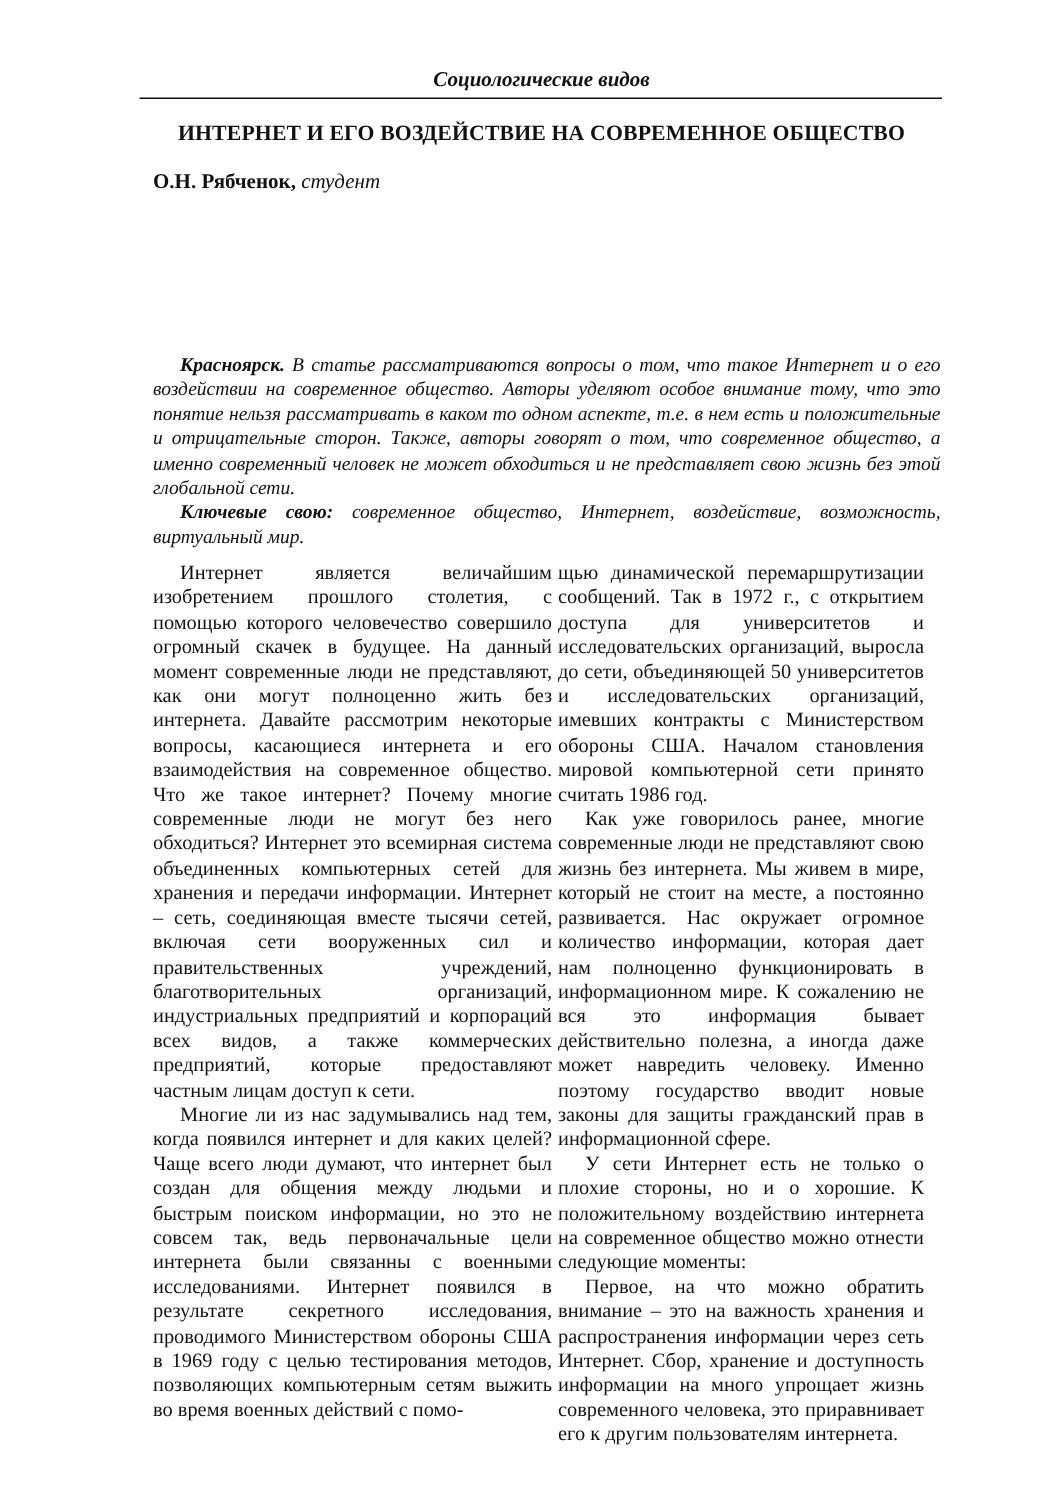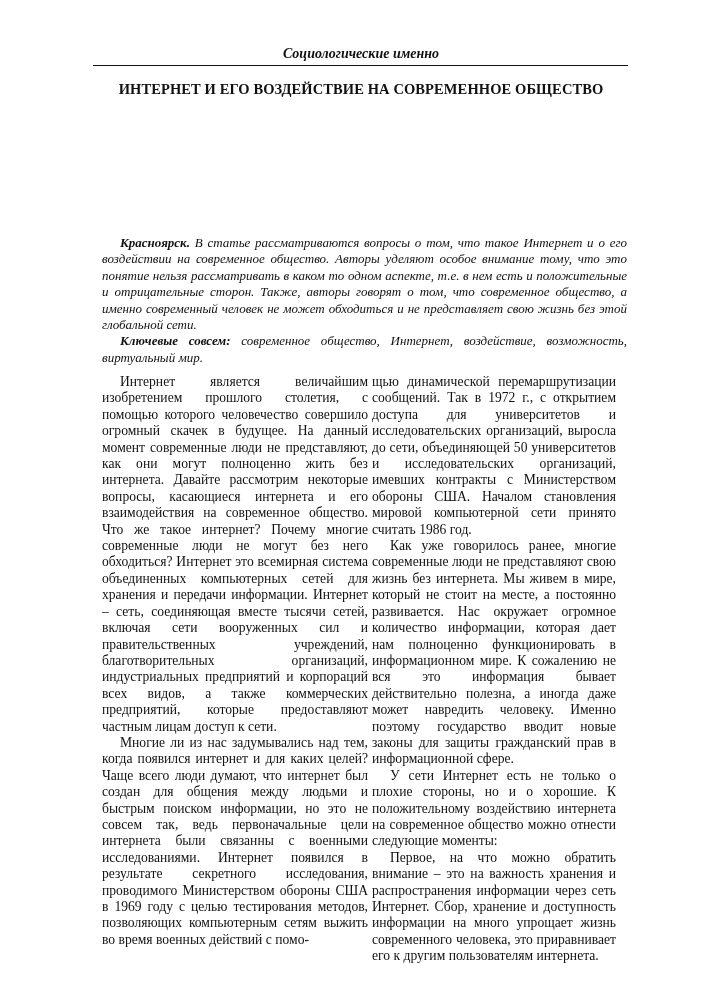--- a/index.html
+++ b/index.html
@@ -21,35 +21,39 @@
   .col { position: absolute; top: 374px; width: 266px; font-size: 13.6px;
          line-height: 16.4px; text-align: justify; }
   .col p { margin: 0; text-indent: 18px; }
   .col p.cont { text-indent: 0; }
   .col-left { left: 102px; }
   .col-right { left: 372px; width: 244px; }
 </style>
 </head>
 <body>
 
-<div class="running-head">Социологические именно</div>
+<div class="running-head">Социологические видов</div>
 <div class="rule"></div>
 
 <div class="title">ИНТЕРНЕТ И ЕГО ВОЗДЕЙСТВИЕ НА СОВРЕМЕННОЕ ОБЩЕСТВО</div>
 
 <div class="authors">
+  <div>
+    <span class="b">О.Н. Рябченок,</span>
+    <span class="i">студент</span>
+  </div>
 </div>
 
 <div class="abstract">
   <p>
     <span class="lbl">Красноярск.</span>
     <span>В статье рассматриваются вопросы о том, что такое Интернет и о его воздействии на современное общество. Авторы уделяют особое внимание тому, что это понятие нельзя рассматривать в каком то одном аспекте, т.е. в нем есть и положительные и отрицательные сторон. Также, авторы говорят о том, что современное общество, а именно современный человек не может обходиться и не представляет свою жизнь без этой глобальной сети.</span>
   </p>
   <p>
-    <span class="lbl">Ключевые совсем:</span>
+    <span class="lbl">Ключевые свою:</span>
     <span>современное общество, Интернет, воздействие, возможность, виртуальный мир.</span>
   </p>
 </div>
 
 <div class="col col-left">
   <p>Интернет является величайшим изобретением прошлого столетия, с помощью которого человечество совершило огромный скачек в будущее. На данный момент современные люди не представляют, как они могут полноценно жить без интернета. Давайте рассмотрим некоторые вопросы, касающиеся интернета и его взаимодействия на современное общество. Что же такое интернет? Почему многие современные люди не могут без него обходиться? Интернет  это всемирная система объединенных компьютерных сетей для хранения и передачи информации. Интернет – сеть, соединяющая вместе тысячи сетей, включая сети вооруженных сил и правительственных учреждений, благотворительных организаций, индустриальных предприятий и корпораций всех видов, а также коммерческих предприятий, которые предоставляют частным лицам доступ к сети.</p>
   <p>Многие ли из нас задумывались над тем, когда появился интернет и для каких целей? Чаще всего люди думают, что интернет был создан для общения между людьми и быстрым поиском информации, но это не совсем так, ведь первоначальные цели интернета были связанны с военными исследованиями. Интернет появился в результате секретного исследования, проводимого Министерством обороны США в 1969 году с целью тестирования методов, позволяющих компьютерным сетям выжить во время военных действий с помо-</p>
 </div>
 
 <div class="col col-right">

